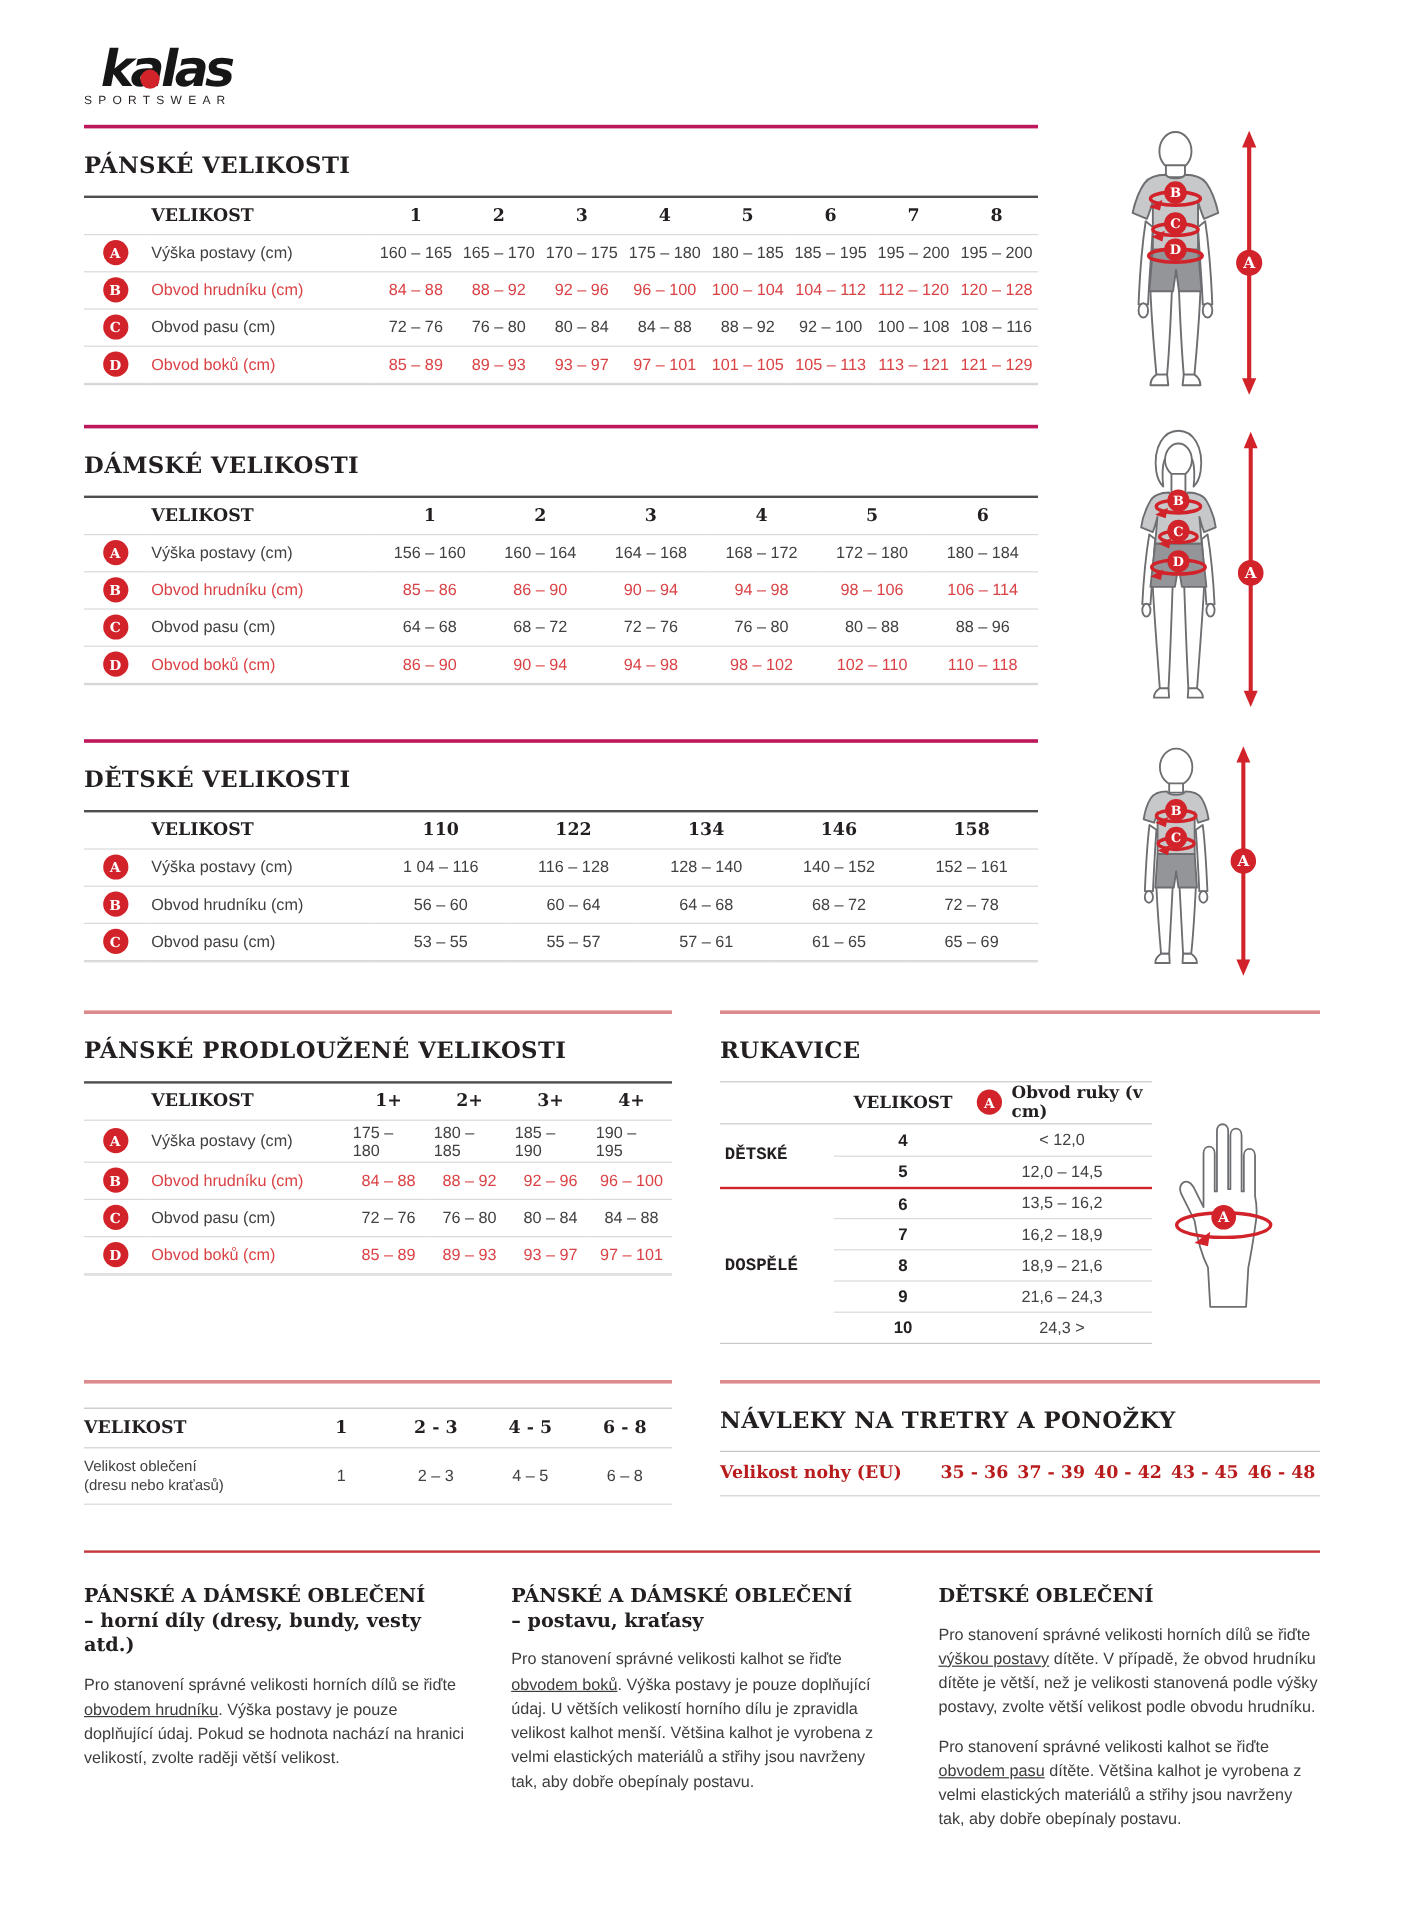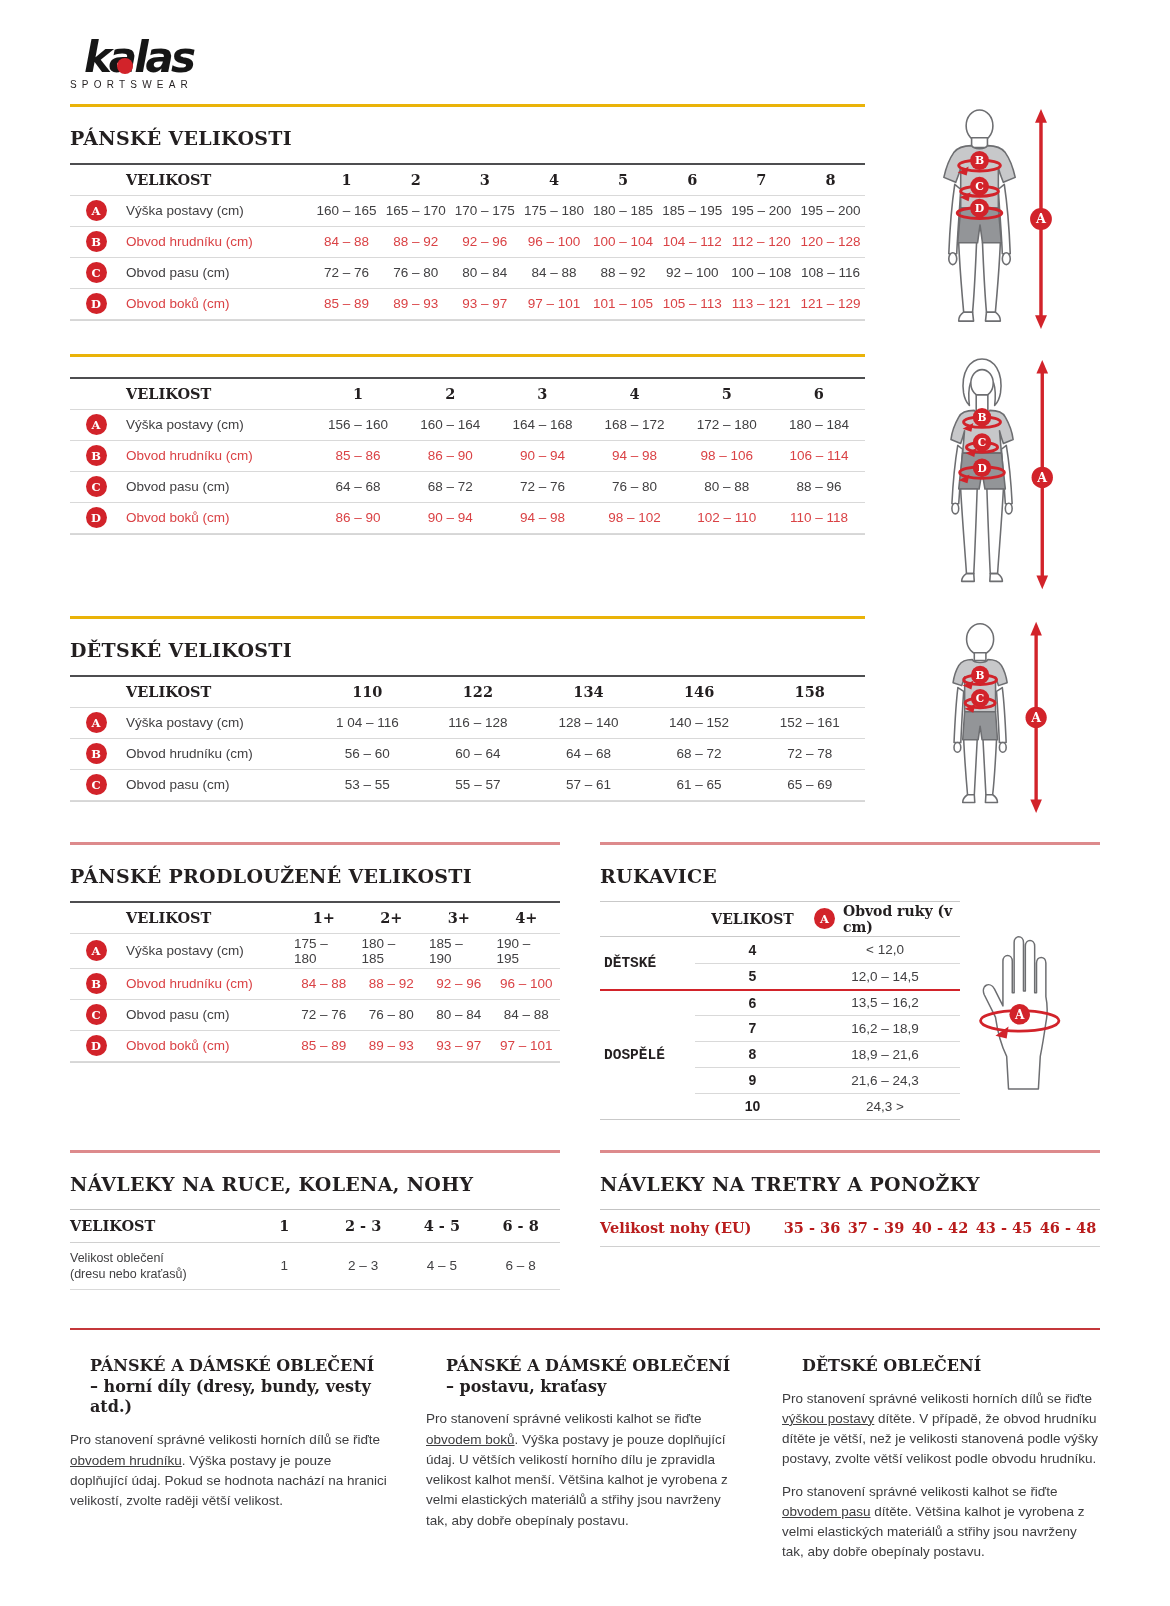--- a/index.html
+++ b/index.html
@@ -19,21 +19,21 @@
   .logo { text-align:right; padding-right:22px; padding-top:4px; }
   .logo-word {
     font-family:"DejaVu Sans", sans-serif; font-weight:bold; font-style:italic;
     font-size:42px; letter-spacing:-3px; color:#161616; line-height:.95; position:relative; display:inline-block;
   }
   .logo-dot { position:absolute; left:33px; bottom:4px; width:16px; height:16px; border-radius:50%; background:#d2232a; }
   .logo-sub { font-size:10px; letter-spacing:5.2px; color:#231f20; margin-top:1px; font-weight:normal; }
 
   
   .sec { display:flex; }
-  .sec-left { flex:1; min-width:0; border-top:3px solid #eab308; padding-top:20px; }
+  .sec-left { flex:1; min-width:0; border-top:3px solid #be185d; padding-top:20px; }
   .rail { width:235px; display:flex; justify-content:center; align-items:flex-start; padding-top:2px; }
   .sec-h {
     font-family:"DejaVu Serif", serif; font-weight:bold; font-size:19px;
     color:#231f20; letter-spacing:.3px; margin-bottom:14px;
   }
   .red-heading {
     font-family:"DejaVu Serif", serif; font-weight:bold; font-size:21px;
     color:#c4373a; letter-spacing:.3px; margin-bottom:10px;
   }
 
@@ -83,21 +83,21 @@
   .shoetable { display:grid; grid-template-columns:180px repeat(5,1fr);
     border-top:1px solid #c3c3c3; border-bottom:1px solid #d0d0d0; }
   .shoetable .oc { font-family:"DejaVu Serif", serif; font-weight:bold; font-size:14.5px; color:#b91c1c;
     min-height:36px; display:flex; align-items:center; }
   .shoetable .oc.ctr { justify-content:center; }
 
   
   .info-rule { border-top:2px solid #c4373a; margin-bottom:26px; }
   .info-cols { display:flex; gap:38px; }
   .icol { flex:1; min-width:0; }
-  .icol h3 { font-family:"DejaVu Serif", serif; font-weight:bold; font-size:16px; color:#231f20; line-height:1.3; margin-bottom:12px;margin-left:20px; }
+  .icol h3 { font-family:"DejaVu Serif", serif; font-weight:bold; font-size:16px; color:#231f20; line-height:1.3; margin-bottom:12px; }
   .icol p { font-size:13.5px; line-height:1.5; color:#3d3d3f; margin-bottom:12px; }
   .icol .u { text-decoration:underline; }
 
   
   .fig-outline { fill:#ffffff; stroke:#6d6e71; stroke-width:1.6; stroke-linejoin:round; }
   .fig-shirt { fill:#c7c8ca; stroke:#6d6e71; stroke-width:1.6; stroke-linejoin:round; }
   .fig-shorts { fill:#939598; stroke:#6d6e71; stroke-width:1.6; stroke-linejoin:round; }
   .meas { fill:none; stroke:#d2232a; stroke-width:3; }
   .arrowline { stroke:#d2232a; stroke-width:3.5; }
   .arrowhead { fill:#d2232a; }
@@ -212,20 +212,21 @@
           <text class="svgletter" x="72" y="107">D</text>
         <circle class="svgbadge" cx="134" cy="114" r="11"></circle>
           <text class="svgletter big" x="134" y="118.5">A</text>
       </svg>
     </div>
   </div>
   <div style="height:22px"></div>
 
   <div class="sec">
     <div class="sec-left">
+      <div class="sec-h">DÁMSKÉ VELIKOSTI</div>
       <div class="sizetable" id="tbl-1" style="grid-template-columns: 52px 190px repeat(6, 1fr);">
           <div class="c th"></div>
           <div class="c th">VELIKOST</div>
           <div class="c th th-num">1</div>
           <div class="c th th-num">2</div>
           <div class="c th th-num">3</div>
           <div class="c th th-num">4</div>
           <div class="c th th-num">5</div>
           <div class="c th th-num">6</div>
           <div class="c bcell">
@@ -464,21 +465,20 @@
           </div>
         </div>
       </div>
     </div>
   </div>
   <div style="height:30px"></div>
 
   <div class="twocol">
     <div class="col-l">
       <div class="inner">
-        <div class="sec-h">NÁVLEKY NA RUCE, KOLENA, NOHY</div>
         <div class="sleevetable" id="tbl-sleeves">
             <div class="sh">VELIKOST</div>
             <div class="sh ctr">1</div>
             <div class="sh ctr">2 - 3</div>
             <div class="sh ctr">4 - 5</div>
             <div class="sh ctr">6 - 8</div>
             <div class="sd">
               <div class="twoline">
                 <div>Velikost oblečení</div>
                 <div>(dresu nebo kraťasů)</div>

